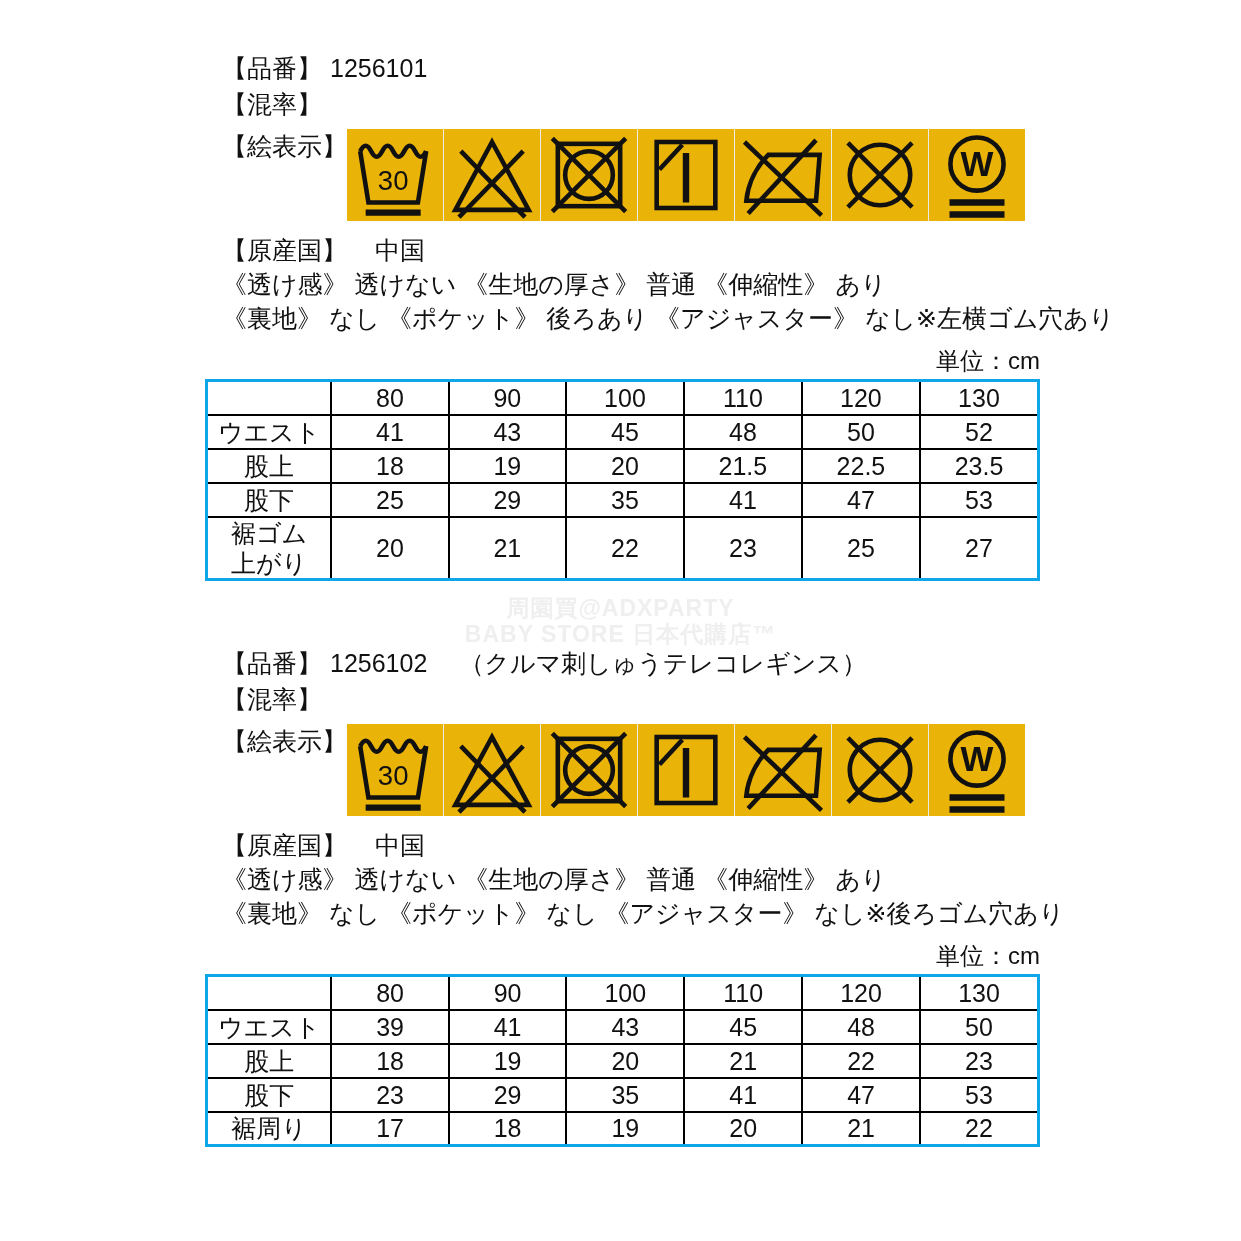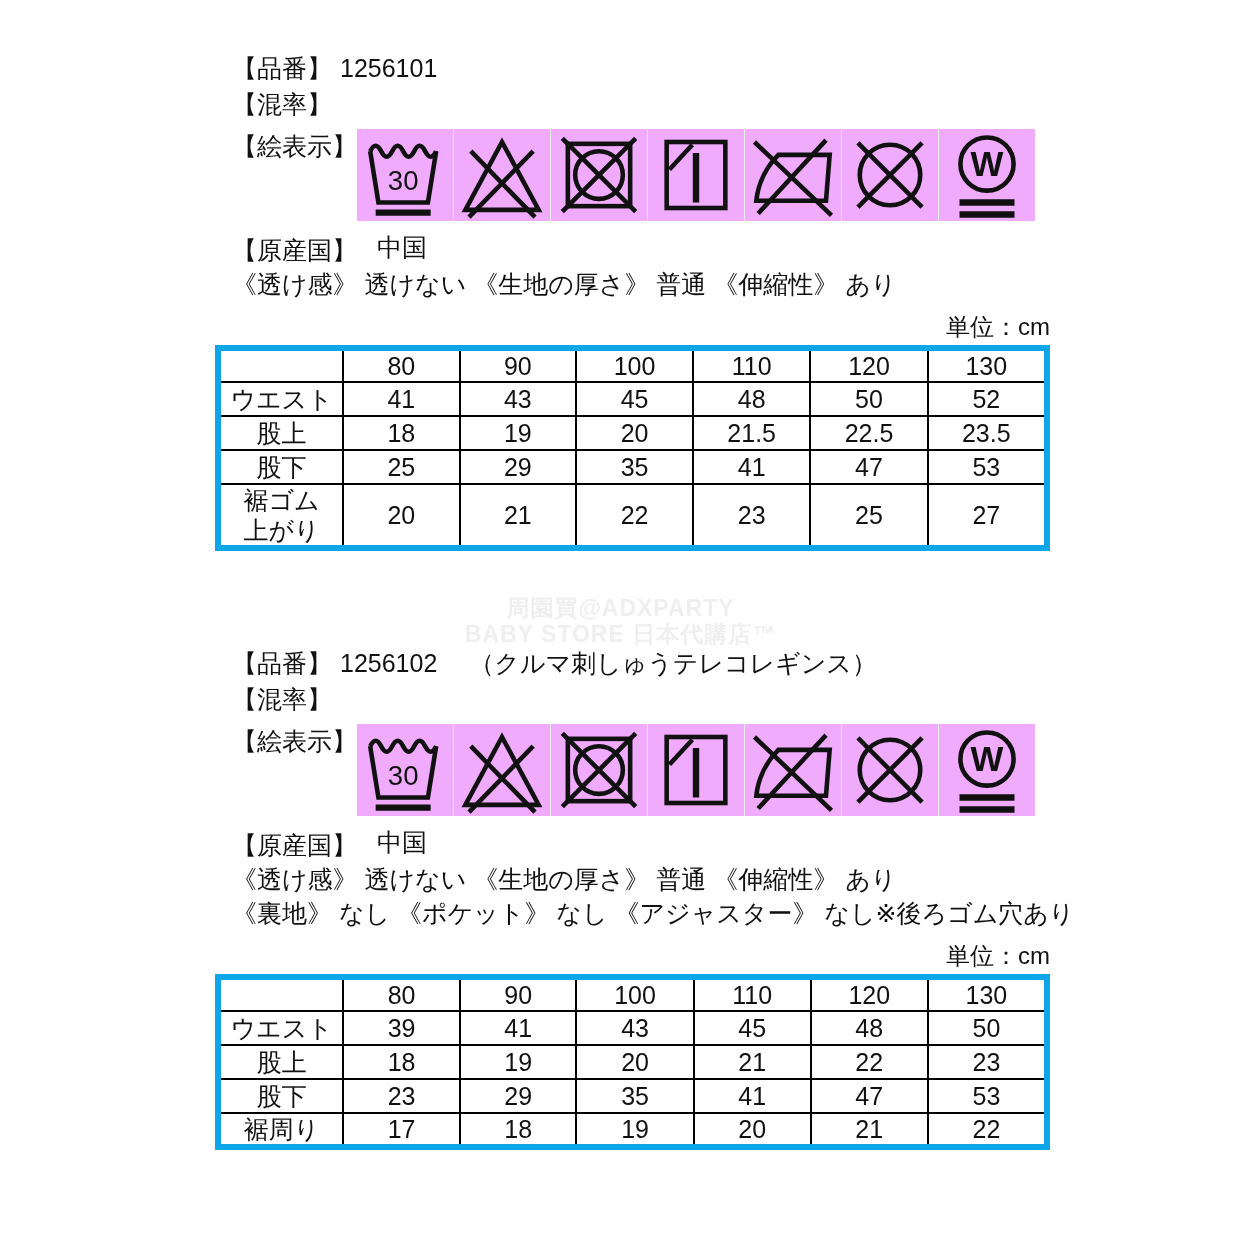--- a/index.html
+++ b/index.html
@@ -1,39 +1,39 @@
 <!DOCTYPE html>
 <html><head>
 <meta charset="utf-8">
 <style>
   html,body{margin:0;padding:0;background:#fff;}
   .page{position:relative;width:1241px;height:1241px;background:#ffffff;overflow:hidden;
         font-family:"Liberation Sans","DejaVu Sans",sans-serif;color:#111;}
-  .section{position:absolute;left:232px;width:818px;}
+  .section{position:absolute;left:222px;width:818px;}
   #section-1{top:50px;}
   #section-2{top:645px;}
   .kv{display:flex;font-size:25px;line-height:36px;white-space:nowrap;}
   .kv .label{min-width:108px;flex:none;}
   .kv .code{flex:none;}
   .kv .pname{margin-left:32px;}
   .icons-line{display:flex;margin-top:7px;}
   .icons-line .label{min-width:118px;flex:none;font-size:25px;line-height:34px;}
   .icon-strip{display:flex;align-items:center;}
-  .tile{width:96px;height:92px;display:flex;align-items:center;justify-content:center;background:#f0abfc;}
+  .tile{width:96px;height:92px;display:flex;align-items:center;justify-content:center;background:#eab308;}
   .tile + .tile{border-left:1px solid #ebebeb;}
   .tile svg{display:block;}
   .sym{stroke:#111;stroke-width:5;fill:none;stroke-linecap:butt;stroke-linejoin:miter;}
   .sym-thick{stroke:#111;stroke-width:7;fill:none;}
   .sym-text{fill:#111;stroke:none;font-family:"Liberation Sans","DejaVu Sans",sans-serif;}
   .origin-line{display:flex;margin-top:12px;font-size:25px;line-height:34px;}
-  .origin-line .value{margin-left:20px;font-family:Liberation Mono, monospace;}
+  .origin-line .value{margin-left:28px;}
   .spec{font-size:25px;line-height:34px;white-space:nowrap;}
   .unit{font-size:24px;line-height:28px;text-align:right;margin-top:12px;}
   table.size-table{border-collapse:collapse;margin-left:-17px;margin-top:4px;table-layout:fixed;
-        border:6px solid #0ea5e9;}
+        border:3px solid #0ea5e9;}
   .size-table th,.size-table td{border:2px solid #000;text-align:center;vertical-align:middle;
         font-size:25px;font-weight:normal;padding:0;line-height:30px;}
   .size-table .c0{width:125px;}
   .size-table .c{width:118px;}
   .size-table tr{height:34px;}
   .size-table tr.tall{height:48px;}
   .watermark{position:absolute;left:0;top:595px;width:100%;text-align:center;
         font-size:23px;font-weight:bold;letter-spacing:1px;line-height:26px;}
 </style>
 </head>
@@ -114,20 +114,21 @@
         </div>
       </div>
     </div>
 
     <div class="origin-line">
       <span>【原産国】</span>
       <span class="value">中国</span>
     </div>
 
     <div class="spec">《透け感》 透けない 《生地の厚さ》 普通 《伸縮性》 あり</div>
+    <div class="spec">《裏地》 なし 《ポケット》 後ろあり 《アジャスター》 なし※左横ゴム穴あり</div>
     <div class="unit">単位：cm</div>
 
     <table class="size-table">
       <tbody>
           <tr>
         <th class="c0"></th>
         <th class="c">80</th>
         <th class="c">90</th>
         <th class="c">100</th>
         <th class="c">110</th>

